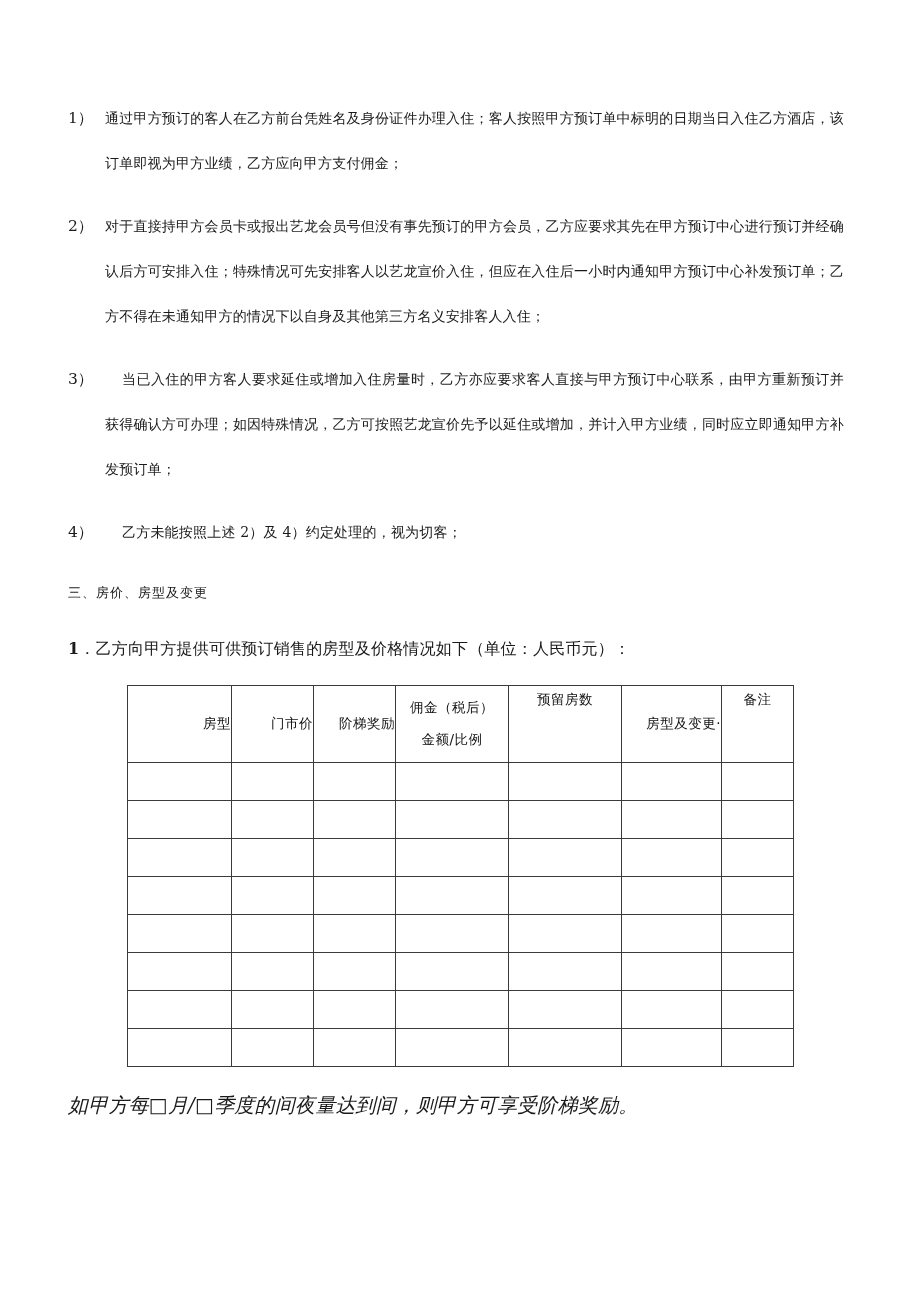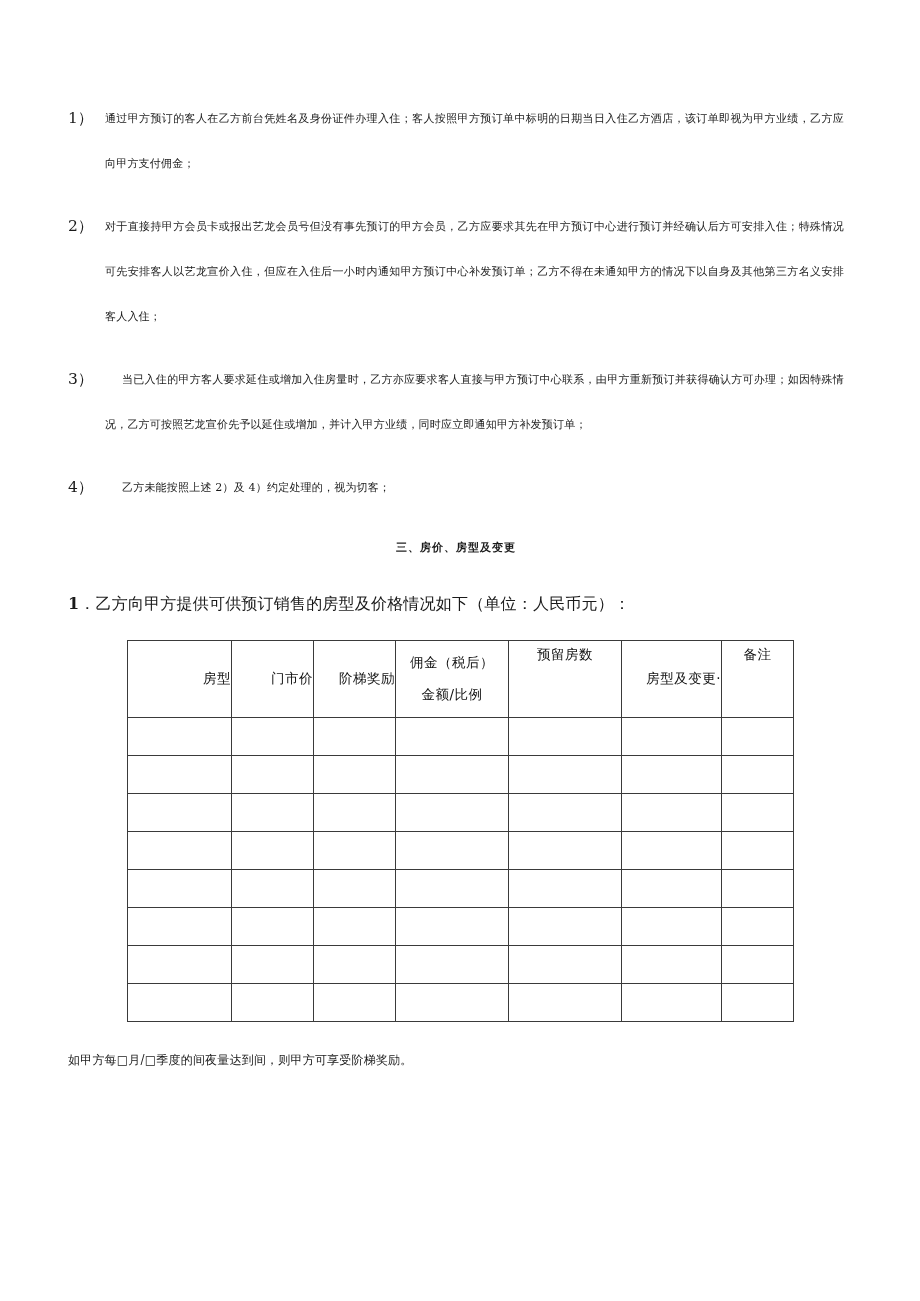--- a/index.html
+++ b/index.html
@@ -35,21 +35,21 @@
   }
   .item .marker {
     flex: 0 0 auto;
     width: 37px;
     font-size: 15.5px;
     line-height: 45px;
     font-family: "DejaVu Serif", "Liberation Serif", serif;
   }
   .item .body {
     flex: 1 1 auto;
-    font-size: 11px;
+    font-size: 14px;
     line-height: 45px;
     text-align: justify;
     text-justify: inter-ideograph;
     letter-spacing: 0.2px;
   }
   .item.extra-indent .body {
     text-indent: 17px;
   }
 
   
@@ -61,24 +61,24 @@
     letter-spacing: 0.2px;
     margin-bottom: 14px;
   }
   .para.hang {
     padding-left: 37px;
     text-indent: -37px;
   }
 
   
   .section-heading {
-    text-align: center;
+    text-align: left;
     font-family: "DejaVu Sans", "Liberation Sans", sans-serif;
-    font-weight: bold;
-    font-size: 11px;
+    font-weight: normal;
+    font-size: 13px;
     line-height: 40px;
     letter-spacing: 1px;
     margin-top: 12px;
     margin-bottom: 16px;
   }
 
   
   .intro-line {
     font-size: 16px;
     line-height: 40px;
@@ -145,24 +145,25 @@
   
   col.c1 { width: 104px; }
   col.c2 { width: 82px; }
   col.c3 { width: 82px; }
   col.c4 { width: 113px; }
   col.c5 { width: 113px; }
   col.c6 { width: 100px; }
   col.c7 { width: 72px; }
 
   .footnote {
-    font-size: 12px;
+    font-size: 20px;
     line-height: 40px;
     letter-spacing: 0.2px;
     margin-top: 18px;
+    font-style: italic;
   }
 </style>
 </head>
 <body>
 
 <div class="page">
   <div class="content">
 
     <div class="item">
       <div class="marker">1）</div>

